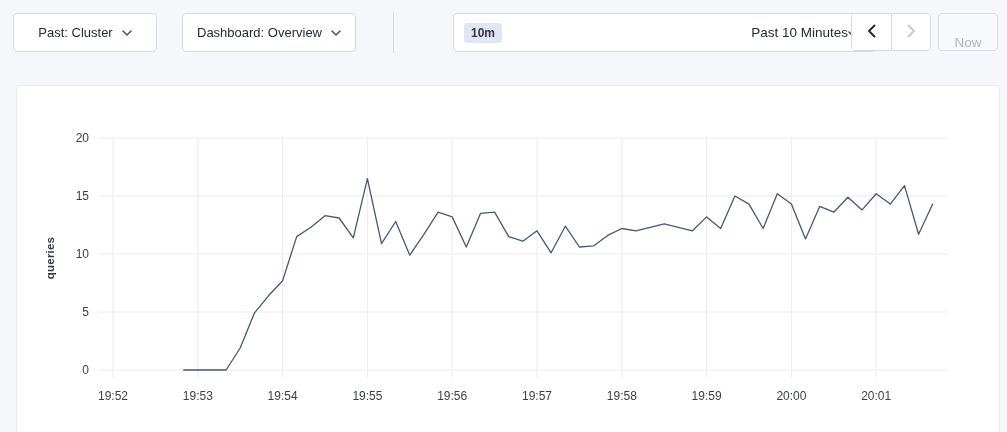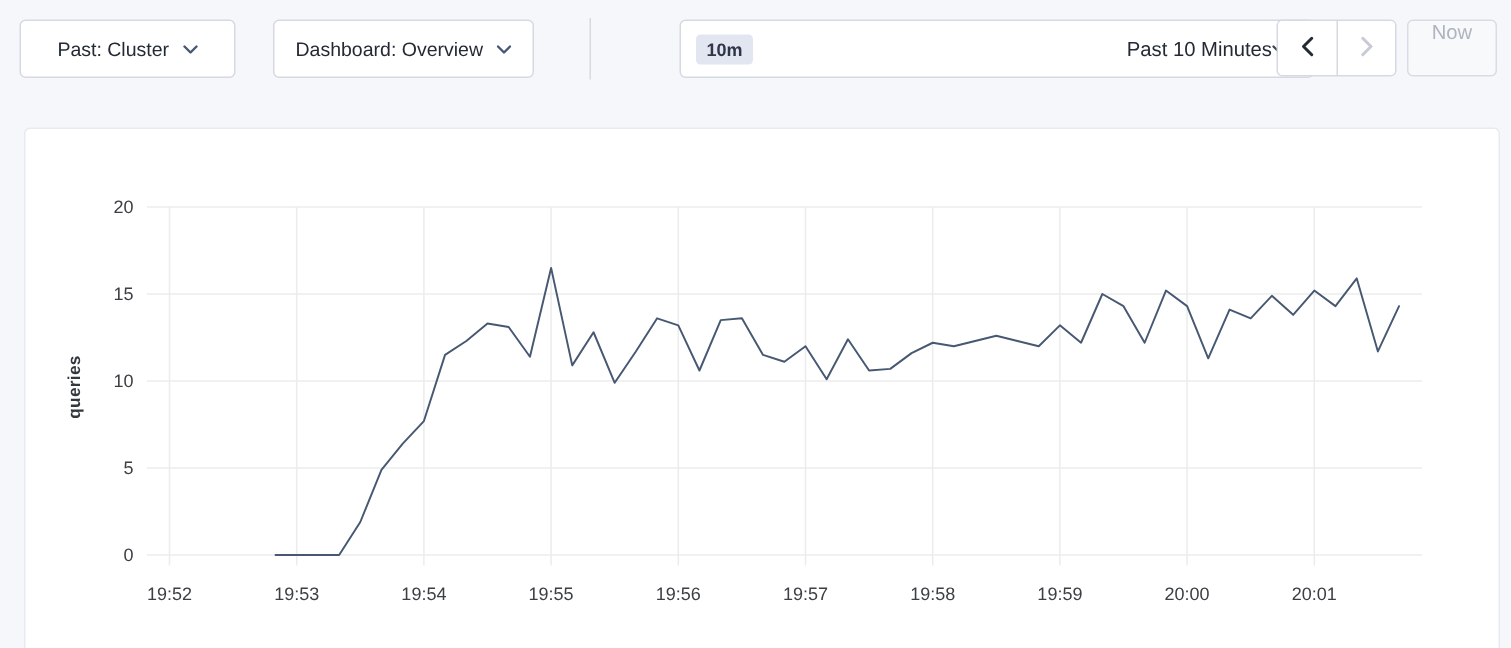--- a/index.html
+++ b/index.html
@@ -43,21 +43,21 @@
   }
   .arrow-cell {
     width:50%; height:100%; display:flex; align-items:center; justify-content:center;
     background:#fff; border:none; cursor:pointer;
   }
   .arrow-cell + .arrow-cell { border-left:1px solid #d5d9e2; cursor:default; }
   .btn-now {
     position:absolute; left:938px; top:13px; width:60px; height:38px;
     background:#f8f9fb; border:1px solid #d9dce4; border-radius:4px;
     font-size:13.5px; color:#aeb5c1; font-weight:500;
-    display:flex; align-items:flex-start; justify-content:center; cursor:default;
+    display:flex; align-items:flex-end; justify-content:center; cursor:default;
   }
   
   .card {
     position:absolute; left:16px; top:85px; width:984px; height:400px;
     background:#fff; border:1px solid #e7eaf0; border-radius:4px;
   }
   .card-title-row { position:relative; z-index:2; text-align:center; padding-top:16px; }
   .chart-title {
     display:inline-block; font-size:14px; font-weight:700; color:#273a63;
     letter-spacing:.1px; padding-bottom:3px; border-bottom:1px dashed #9aa5bf;

